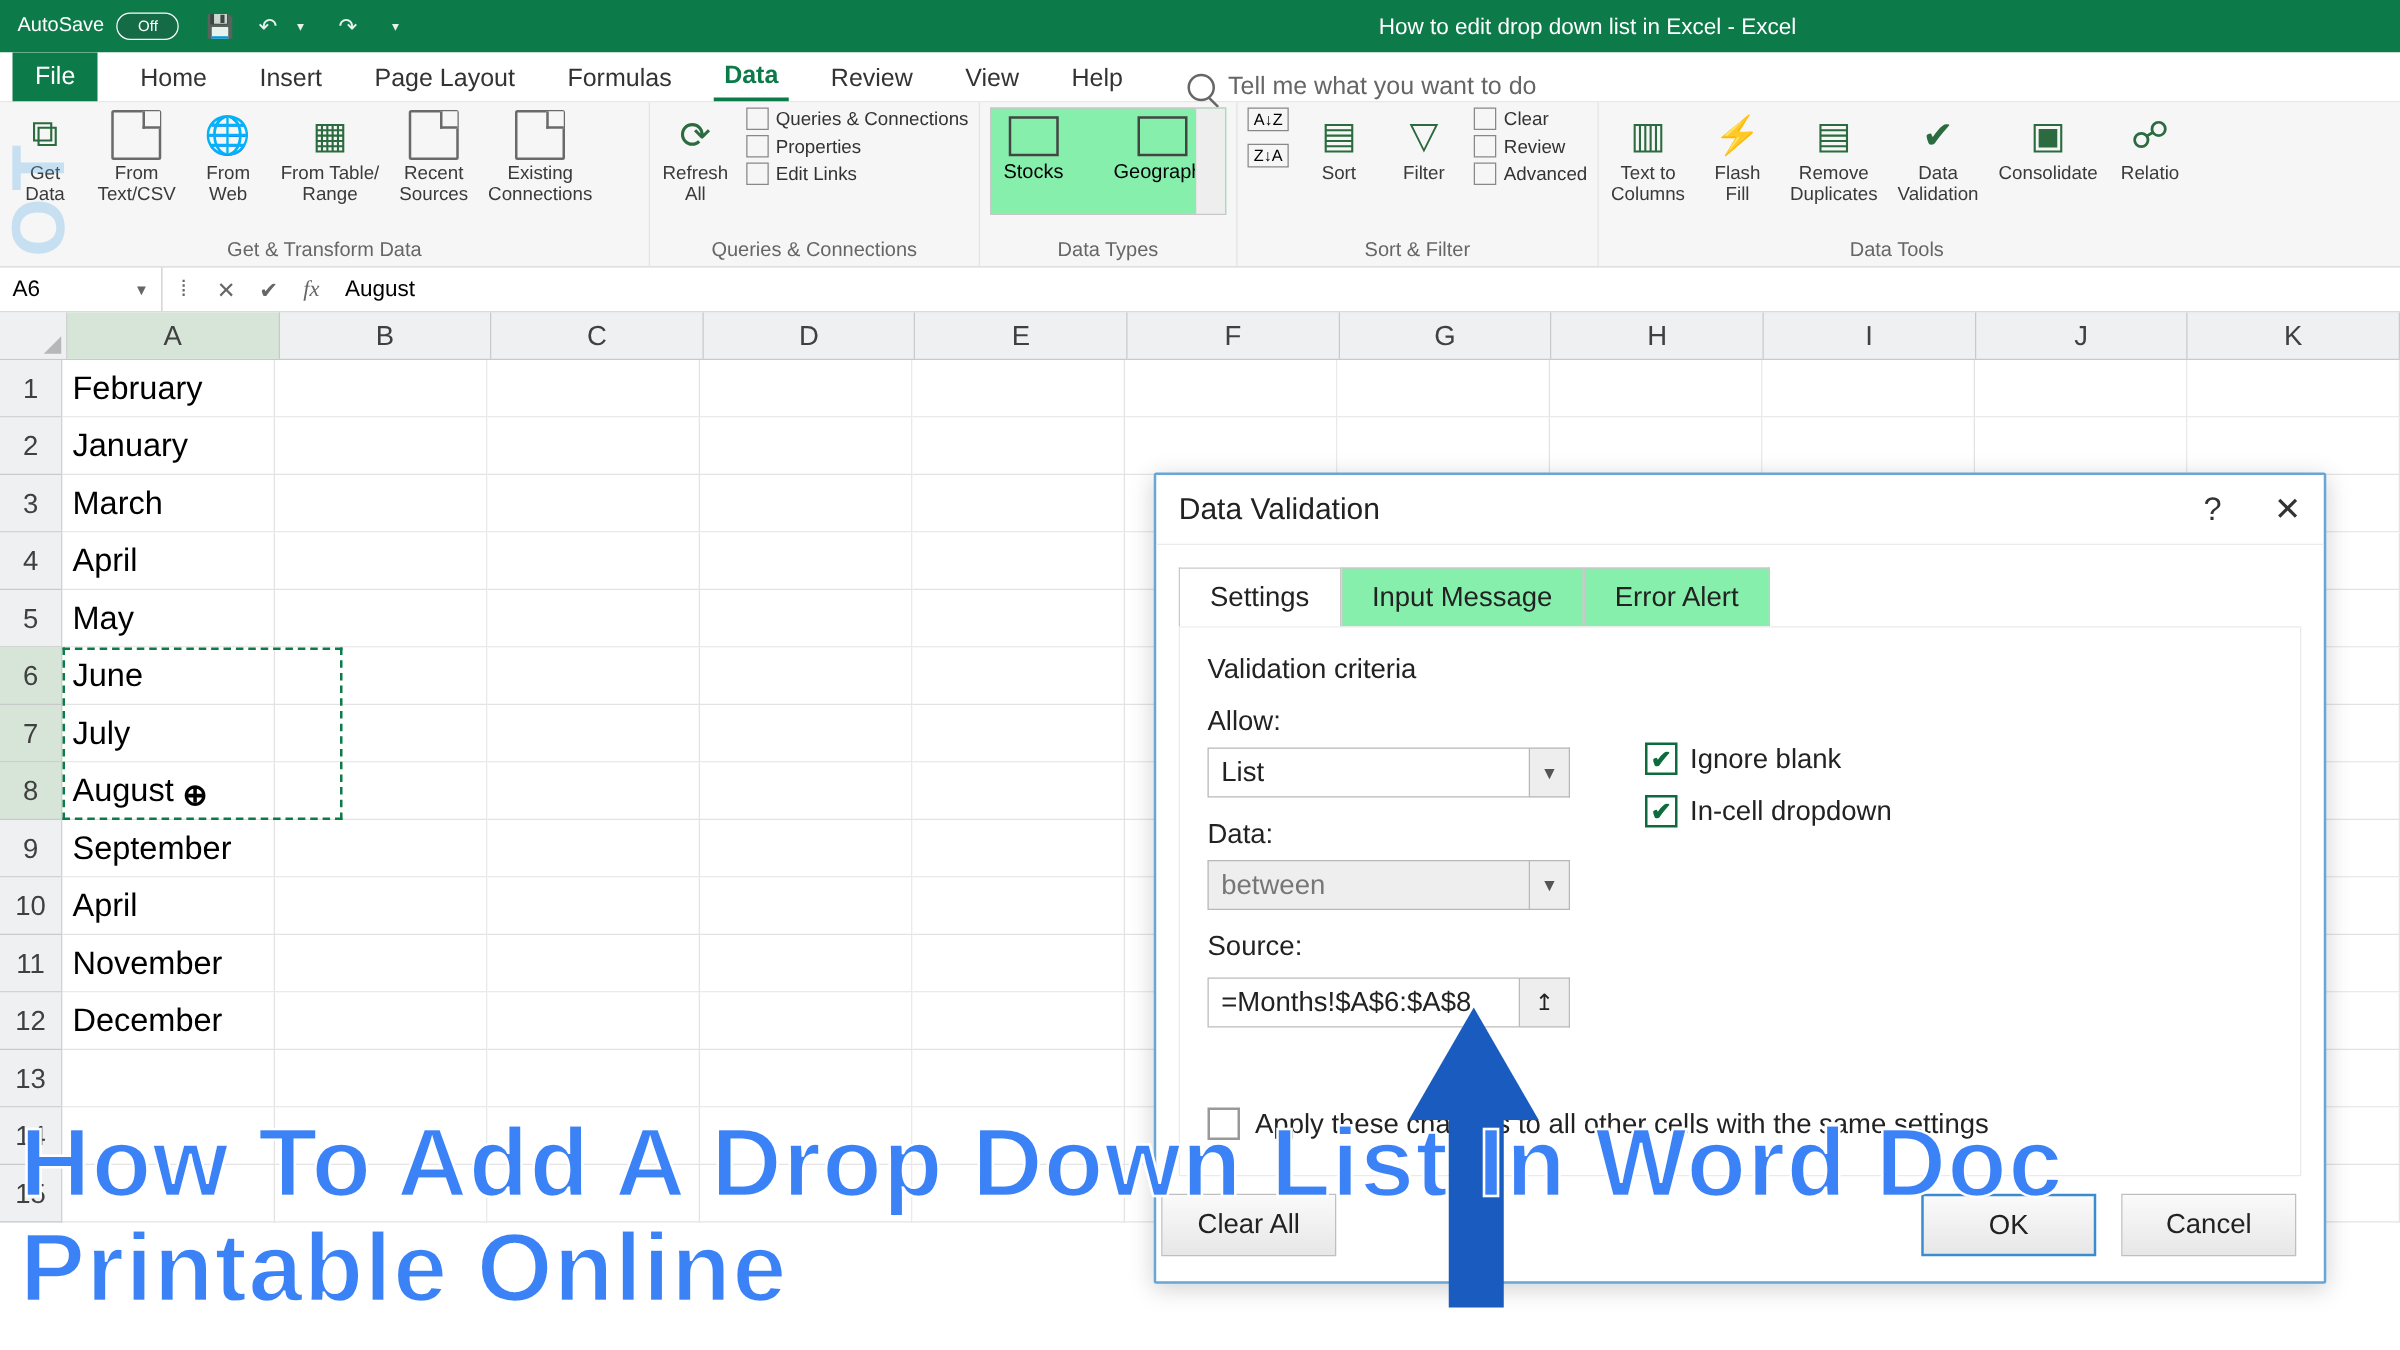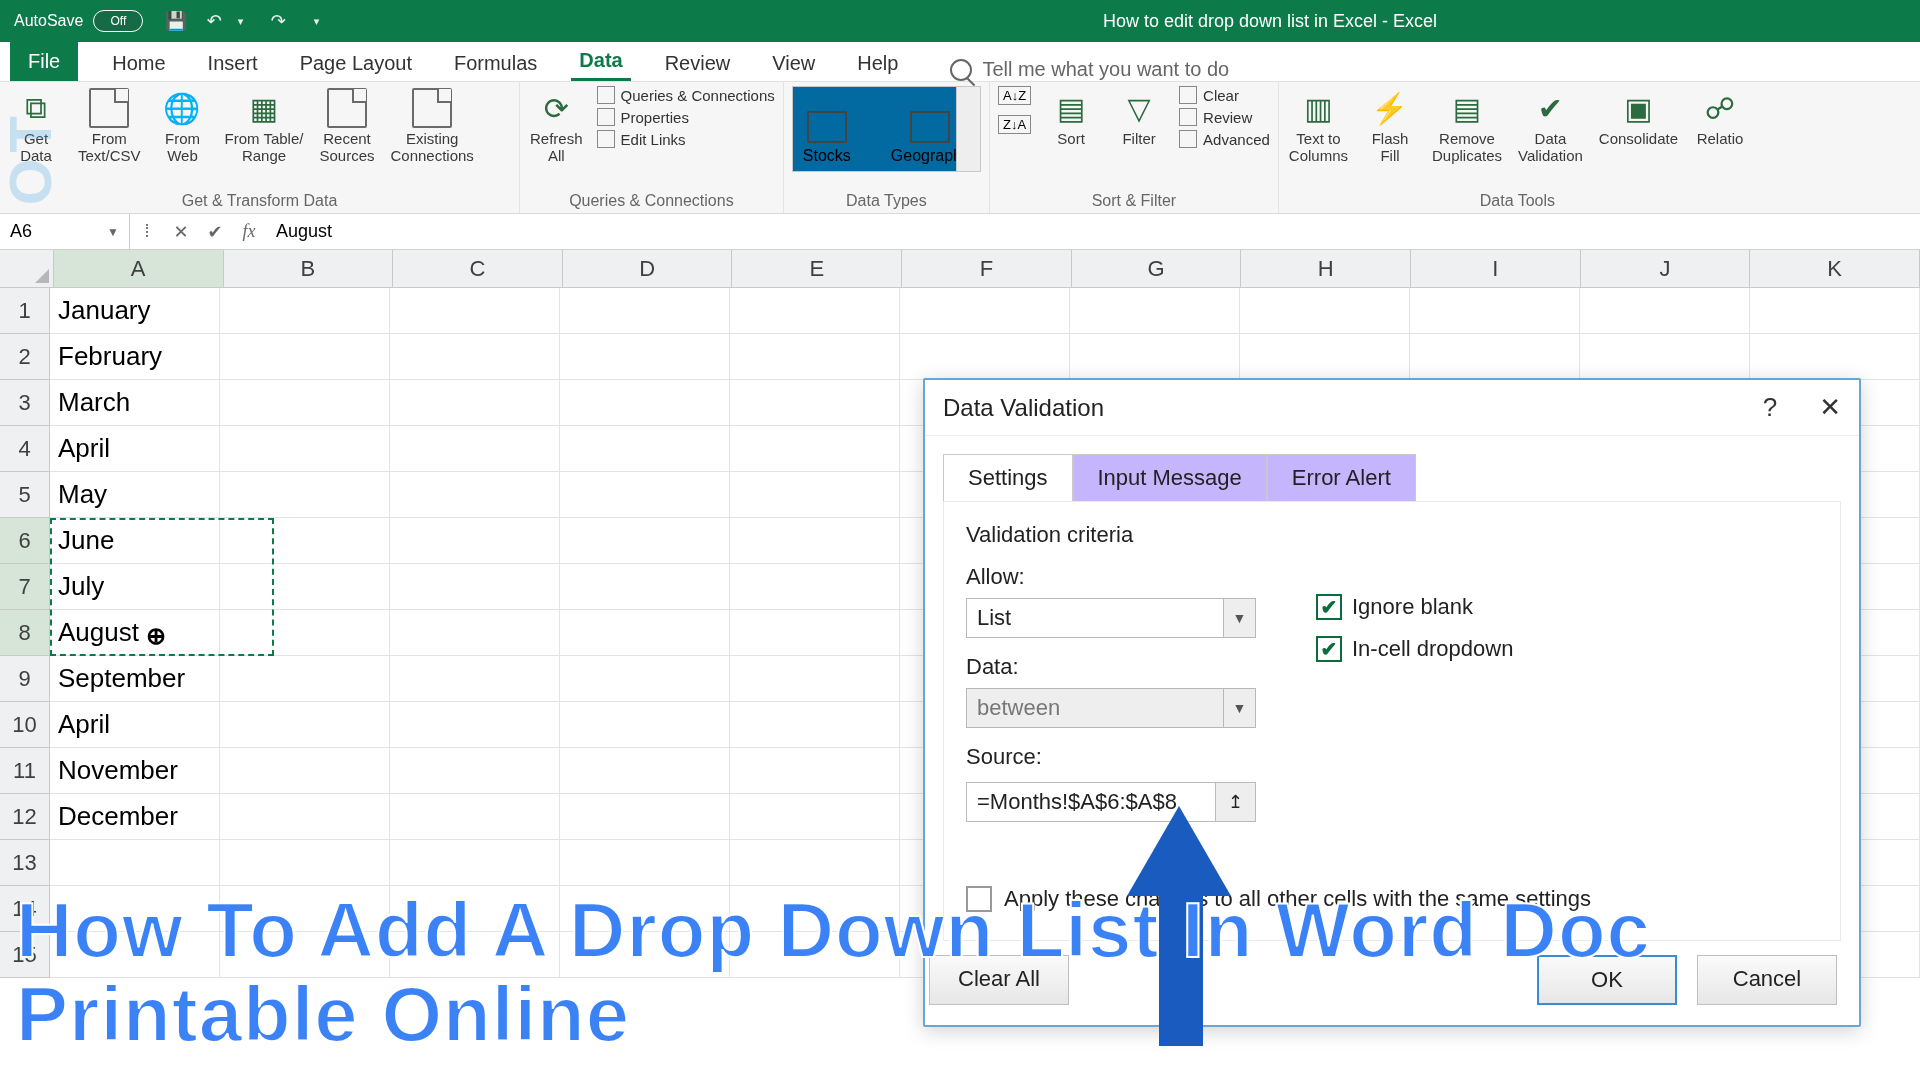--- a/index.html
+++ b/index.html
@@ -24,21 +24,21 @@
 
 .ribbon{height:132px;background:#f6f6f6;border-bottom:1px solid #d9d9d9;display:flex;}
 .group{border-right:1px solid #e3e3e3;padding:4px 8px 0 8px;display:flex;flex-direction:column;justify-content:space-between;}
 .group .row{display:flex;gap:12px;align-items:flex-start;}
 .group-label{text-align:center;font-size:16px;color:#666;padding:2px 0 3px 0;}
 .big-btn{display:flex;flex-direction:column;align-items:center;gap:2px;font-size:15px;color:#3a3a3a;padding:2px 2px;text-align:center;min-width:56px;}
 .big-btn .ric{width:40px;height:40px;display:flex;align-items:center;justify-content:center;font-size:30px;color:#2b6b3f;}
 .lnk{font-size:15px;color:#333;display:flex;align-items:center;gap:6px;}
 .lnk .sic{width:18px;height:18px;border:1px solid #888;}
 .col-btns{display:flex;flex-direction:column;gap:4px;justify-content:center;}
-.gallery{border:1px solid #c8c8c8;background:#0369a1;display:flex;align-items:flex-end;padding:6px 10px;gap:40px;position:relative;}
+.gallery{border:1px solid #c8c8c8;background:#86efac;display:flex;align-items:flex-start;padding:6px 10px;gap:40px;position:relative;}
 .gal-item{display:flex;flex-direction:column;align-items:center;font-size:16px;gap:4px;}
 .gal-item .gic{width:40px;height:32px;border:2px solid #444;}
 .gal-scroll{position:absolute;right:0;top:0;bottom:0;width:24px;border-left:1px solid #c8c8c8;background:#eee;}
 
 
 .formula-bar{height:36px;display:flex;align-items:center;border-bottom:1px solid #d0d0d0;font-size:18px;}
 .name-box{width:130px;height:100%;border-right:1px solid #ccc;display:flex;align-items:center;padding:0 10px;justify-content:space-between;}
 .name-box .arr{font-size:12px;color:#666;}
 .fb-ico{width:34px;display:flex;justify-content:center;color:#666;}
 .fx{font-style:italic;font-family:'Times New Roman',serif;}
@@ -60,21 +60,21 @@
 .cell{width:170px;height:46px;border-right:1px solid #e3e3e3;border-bottom:1px solid #e3e3e3;background:#fff;padding:4px 8px;font-size:26px;color:#000;display:flex;align-items:center;}
 .marquee{position:absolute;border:2px dashed #0d7a4a;pointer-events:none;}
 .plus{position:absolute;font-size:24px;color:#000;font-weight:bold;}
 
 
 .dialog{position:absolute;left:923px;top:378px;width:938px;background:#fff;border:2px solid #69a6d6;border-radius:2px;box-shadow:0 4px 20px rgba(0,0,0,.18);font-size:22px;color:#222;}
 .dlg-title{display:flex;align-items:center;justify-content:space-between;padding:12px 18px;border-bottom:1px solid #ececec;}
 .dlg-title .ti{font-size:24px;}
 .dlg-title .ctrls{display:flex;gap:42px;font-size:26px;color:#333;}
 .dlg-tabs{display:flex;margin:18px 18px 0 18px;}
-.dlg-tab{padding:10px 24px;border:1px solid #c9c9c9;border-bottom:none;background:#c4b5fd;font-size:22px;}
+.dlg-tab{padding:10px 24px;border:1px solid #c9c9c9;border-bottom:none;background:#86efac;font-size:22px;}
 .dlg-tab.active{background:#fff;position:relative;z-index:2;}
 .dlg-body{border:1px solid #eaeaea;margin:0 18px;padding:20px 22px 28px 22px;position:relative;}
 .dlg-body .section{display:flex;gap:60px;}
 .fcol{display:flex;flex-direction:column;gap:8px;}
 .combo{display:flex;width:290px;}
 .combo .cv{flex:1;border:1px solid #b8b8b8;padding:6px 10px;background:#fff;}
 .combo.disabled .cv{background:#eee;color:#777;}
 .combo .carr{width:32px;border:1px solid #b8b8b8;border-left:none;background:#eee;display:flex;align-items:center;justify-content:center;font-size:14px;color:#555;}
 .chk{display:flex;align-items:center;gap:10px;}
 .chk .box{width:26px;height:26px;border:2px solid #0d6b3e;display:flex;align-items:center;justify-content:center;color:#0d6b3e;font-size:20px;font-weight:bold;}
@@ -327,34 +327,34 @@
         <div class="rh">10</div>
         <div class="rh">11</div>
         <div class="rh">12</div>
         <div class="rh">13</div>
         <div class="rh">14</div>
         <div class="rh">15</div>
       </div>
     <div class="cells" id="cells-area">
 
     <div class="crow">
+          <div class="cell">February</div>
+          <div class="cell"></div>
+          <div class="cell"></div>
+          <div class="cell"></div>
+          <div class="cell"></div>
+          <div class="cell"></div>
+          <div class="cell"></div>
+          <div class="cell"></div>
+          <div class="cell"></div>
+          <div class="cell"></div>
+          <div class="cell"></div>
+        </div>
+        <div class="crow">
           <div class="cell">January</div>
-          <div class="cell"></div>
-          <div class="cell"></div>
-          <div class="cell"></div>
-          <div class="cell"></div>
-          <div class="cell"></div>
-          <div class="cell"></div>
-          <div class="cell"></div>
-          <div class="cell"></div>
-          <div class="cell"></div>
-          <div class="cell"></div>
-        </div>
-        <div class="crow">
-          <div class="cell">February</div>
           <div class="cell"></div>
           <div class="cell"></div>
           <div class="cell"></div>
           <div class="cell"></div>
           <div class="cell"></div>
           <div class="cell"></div>
           <div class="cell"></div>
           <div class="cell"></div>
           <div class="cell"></div>
           <div class="cell"></div>

